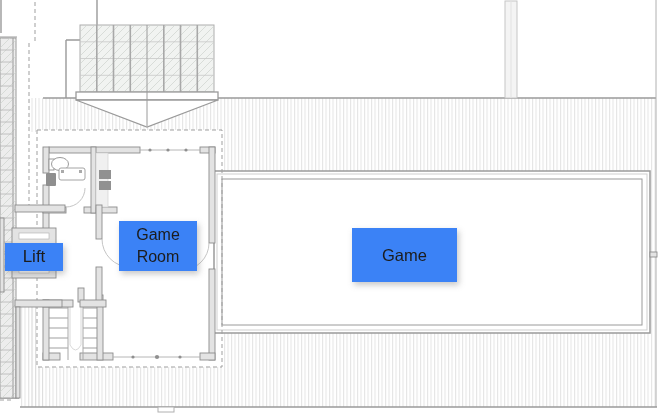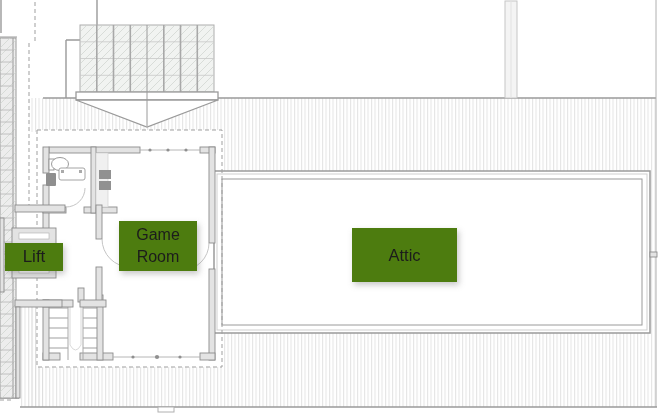--- a/index.html
+++ b/index.html
@@ -2,21 +2,21 @@
 <html><head>
 <meta charset="utf-8">
 <style>
   html,body{margin:0;padding:0;background:#fff;}
   .stage{
     position:relative;width:662px;height:415px;background:#ffffff;
     overflow:hidden;font-family:"Liberation Sans",sans-serif;
   }
   .plan-svg{position:absolute;left:0;top:0;}
   .room-label{
-    position:absolute;background:#4d7c0f;color:#1c1c1c;
+    position:absolute;background:#3b82f6;color:#1c1c1c;
     display:flex;align-items:center;justify-content:center;text-align:center;
     box-shadow:2px 3px 6px rgba(110,110,110,.38);
     line-height:1.35;
   }
   .label-lift{left:5px;top:243px;width:58px;height:28px;font-size:17px;}
   .label-game{left:119px;top:221px;width:78px;height:50px;font-size:16px;}
   .label-attic{left:352px;top:228px;width:105px;height:54px;font-size:16.5px;}
 </style>
 </head>
 <body>
@@ -166,15 +166,15 @@
       </g>
       <rect x="19" y="233" width="30" height="6" fill="#ffffff" stroke="#b0b0b0" stroke-width="0.6"></rect>
       <rect x="19" y="267" width="30" height="6" fill="#ffffff" stroke="#b0b0b0" stroke-width="0.6"></rect>
     </g>
 
     <rect x="650" y="252" width="7" height="5" fill="#e3e3e3" stroke="#8c8c8c" stroke-width="0.9"></rect>
   </svg>
 
   <div class="room-label label-lift">Lift</div>
   <div class="room-label label-game">Game Room</div>
-  <div class="room-label label-attic">Attic</div>
+  <div class="room-label label-attic">Game</div>
 
 </div>
 
 </body></html>

